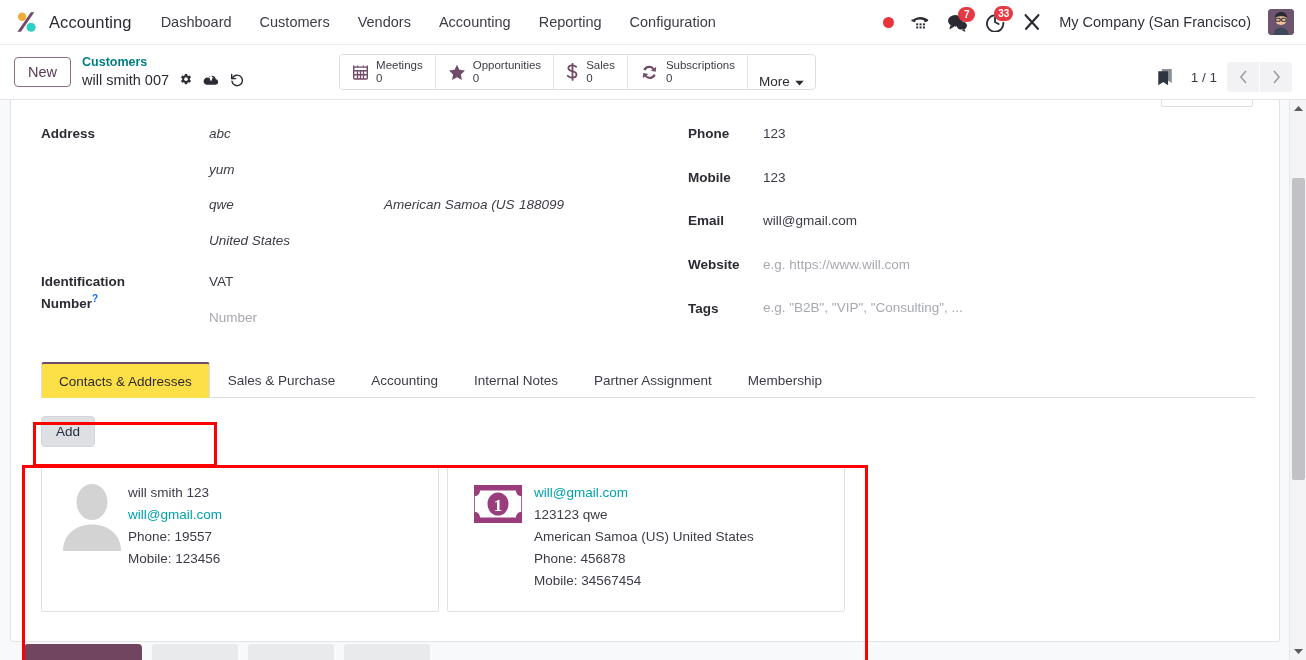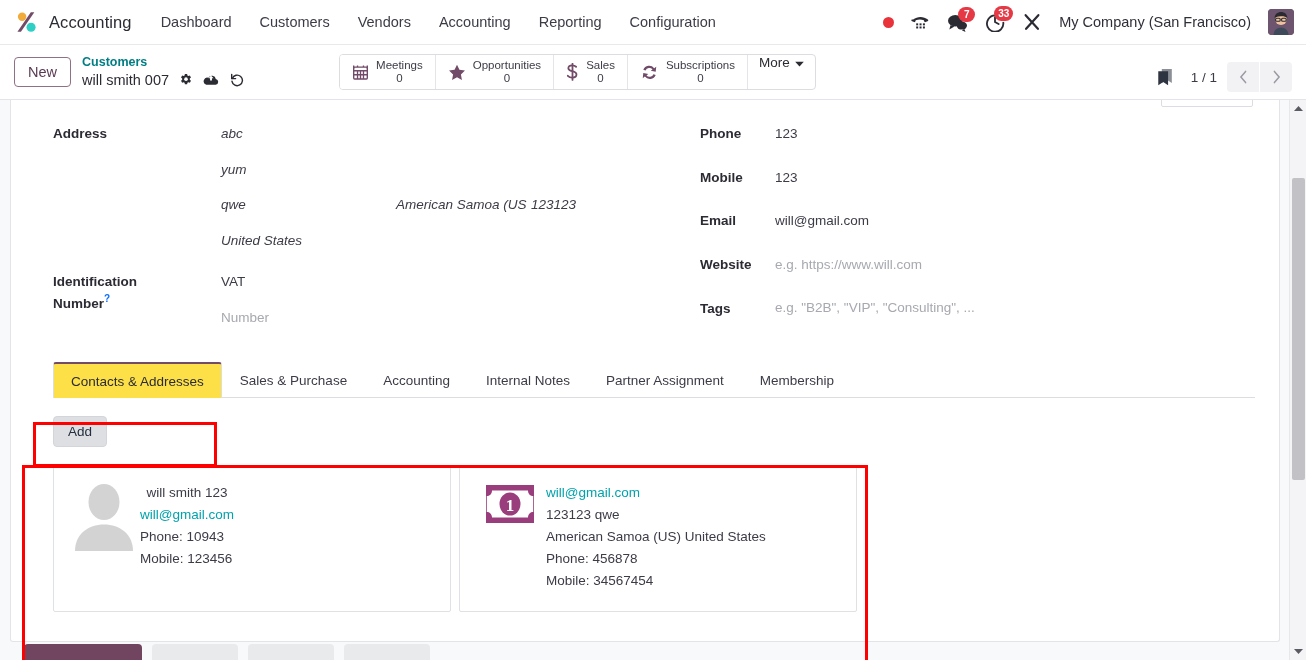--- a/index.html
+++ b/index.html
@@ -100,29 +100,28 @@
     background: #fff;
     height: 36px;
     overflow: hidden;
   }
   .stat-btn {
     display: flex; align-items: center; gap: 7px;
     padding: 0 12px;
     border-right: 1px solid #e4e5e9;
     cursor: pointer;
     background: #fff;
-    text-align: center;
   }
   .stat-btn:last-child { border-right: none; }
   .stat-txt { display: flex; flex-direction: column; line-height: 1.12; }
   .stat-label { font-size: 11.5px; color: #3c3c47; white-space: nowrap; }
   .stat-value { font-size: 11.5px; color: #3c3c47; }
   .stat-ico { color: #714b67; display: flex; align-items: center; }
   .more-btn {
-    display: flex; align-items: flex-start; gap: 5px;
+    display: flex; align-items: flex-end; gap: 5px;
     padding: 0 11px; cursor: pointer; font-size: 13.5px; color: #2b2b33;
   }
 
   .cp-right {
     margin-left: auto;
     display: flex; align-items: center; gap: 16px; margin-top: 10px;
   }
   .ribbon-ico { cursor: pointer; display: flex; align-items: center; }
   .pager { display: flex; align-items: center; gap: 10px; }
   .pager-count { font-size: 13.5px; color: #3c3c47; white-space: nowrap; }
@@ -147,21 +146,20 @@
     overflow: hidden;
   }
   .sheet-wrap {
     position: absolute;
     left: 10px; right: 26px; top: 0; bottom: 18px;
     background: #ffffff;
     border: 1px solid #e3e4e8;
     border-top: none;
     border-radius: 0 0 3px 3px;
     overflow: hidden;
-    padding-left: 12px;
   }
 
   
   .ghost-field {
     position: absolute;
     top: -9px; left: 1150px;
     width: 92px; height: 16px;
     border: 1px solid #dcdde1;
     background: #fff;
     border-radius: 2px;
@@ -248,21 +246,21 @@
     display: flex;
     padding: 15px 14px 12px 14px;
     cursor: pointer;
   }
   .card-icon {
     width: 72px; flex-shrink: 0;
     display: flex; align-items: flex-start; justify-content: center;
     padding-top: 2px;
   }
   .card-body { line-height: 1.63; padding-top: 1px; }
-  .c-name { font-size: 13.5px; color: #3c3c47; text-align: center; }
+  .c-name { font-size: 13.5px; color: #3c3c47; }
   .c-mail { font-size: 13.5px; color: #00a3ad; cursor: pointer; }
   .c-line { font-size: 13.5px; color: #3c3c47; }
 
   
   .annot {
     position: absolute;
     border: 3px solid #ff0000;
     pointer-events: none;
     z-index: 25;
   }
@@ -501,21 +499,21 @@
           <div>
             <div class="addr-line">
                 <span class="fval">abc</span>
               </div>
             <div class="addr-line" style="margin-top:16px">
                 <span class="fval">yum</span>
               </div>
             <div class="addr-line" style="margin-top:16px">
               <span class="fval addr-street">qwe</span>
               <span class="fval addr-state">American Samoa (US</span>
-              <span class="fval">123123</span>
+              <span class="fval">188099</span>
             </div>
             <div class="addr-line" style="margin-top:16px">
                 <span class="fval">United States</span>
               </div>
           </div>
         </div>
 
         <div class="frow" style="margin-top:22px">
           <div class="flabel">
             <span>Identification</span><br>
@@ -570,21 +568,21 @@
           <div class="contact-card">
             <div class="card-icon">
               <svg width="62" height="68" viewBox="0 0 62 68">
                 <ellipse cx="31" cy="19" rx="15.5" ry="18" fill="#d3d3d3"></ellipse>
                 <path d="M2 68c0-16.6 13-26.5 29-26.5S60 51.4 60 68z" fill="#d3d3d3"></path>
               </svg>
             </div>
             <div class="card-body">
               <div class="c-name">will smith 123</div>
               <div class="c-mail">will@gmail.com</div>
-              <div class="c-line">Phone: 10943</div>
+              <div class="c-line">Phone: 19557</div>
               <div class="c-line">Mobile: 123456</div>
             </div>
           </div>
 
           <div class="contact-card">
             <div class="card-icon">
               <svg width="52" height="42" viewBox="0 0 52 42">
                 <path d="M2 2h48v38H2z" fill="#9a3d7c"></path>
                 <path d="M8 7.5h36c0 3.6 2.5 5.6 5.2 5.6v15.8c-2.7 0-5.2 2-5.2 5.6H8c0-3.6-2.5-5.6-5.2-5.6V13.1C5.5 13.1 8 11.1 8 7.5z" fill="#ffffff"></path>
                 <ellipse cx="26" cy="21" rx="10.5" ry="11.5" fill="#9a3d7c"></ellipse>

